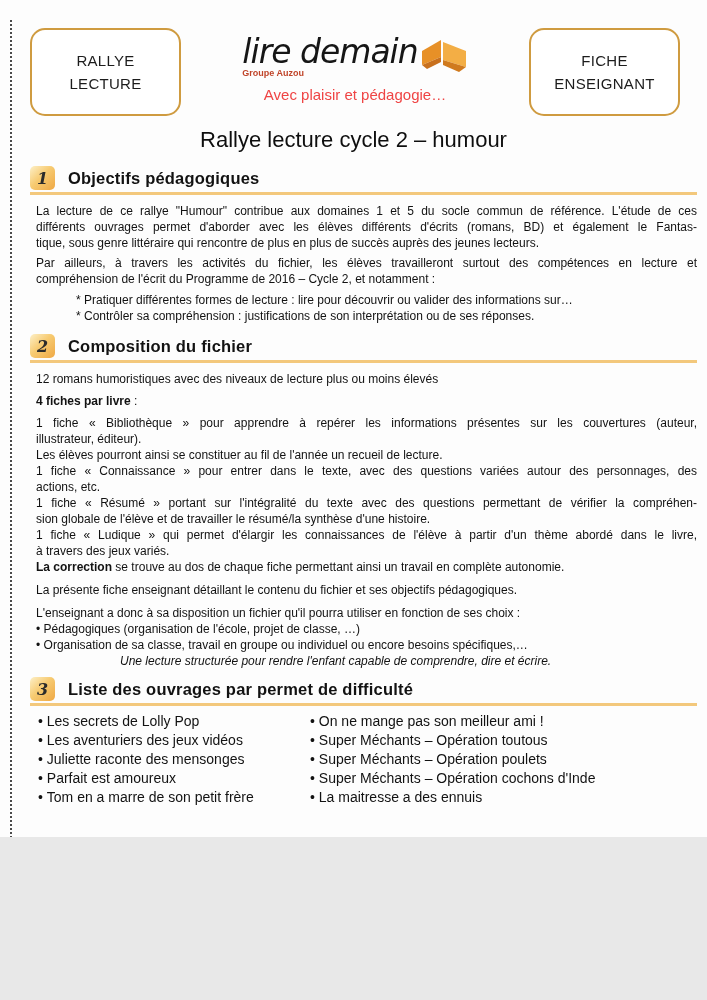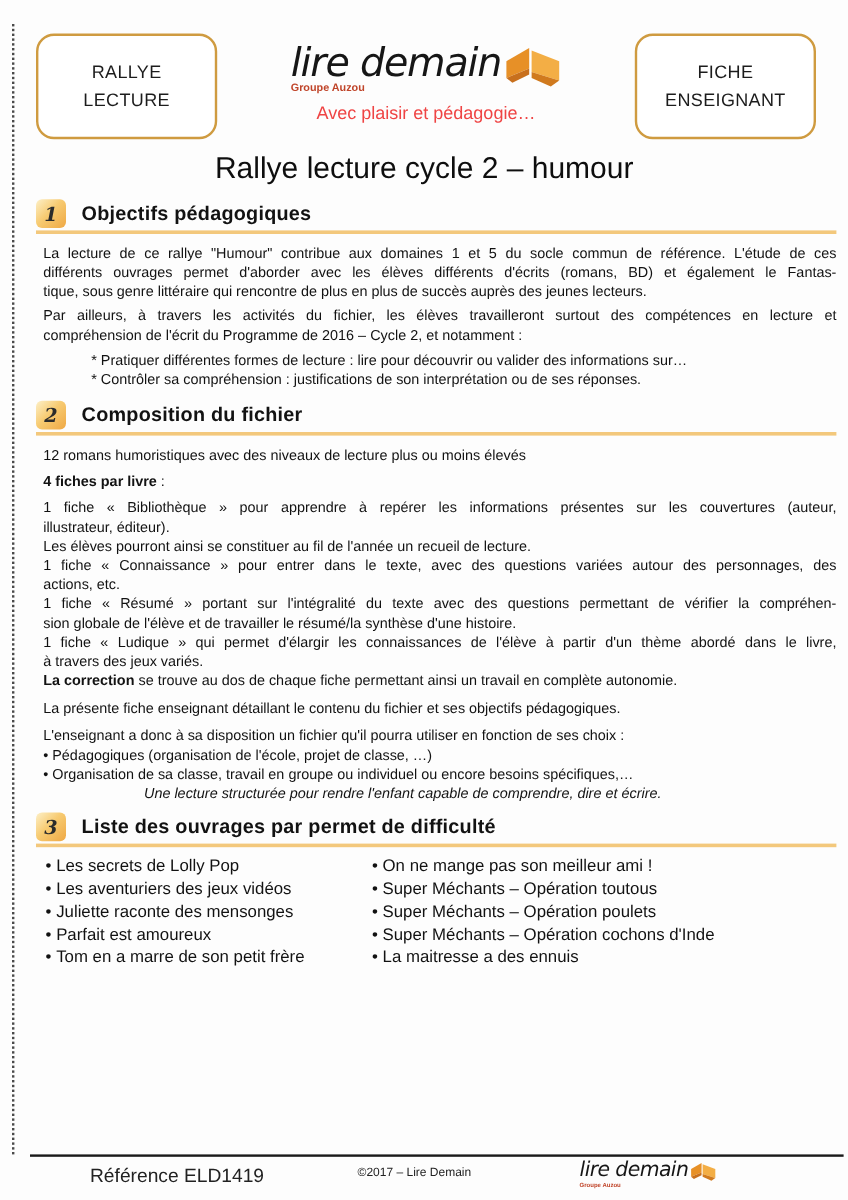--- a/index.html
+++ b/index.html
@@ -1,17 +1,17 @@
 <!DOCTYPE html>
 <html><head>
 <meta charset="utf-8">
 <style>
   html,body { margin:0; padding:0; background:#e8e8e8; }
   .page {
-    position:relative; width:707px; height:1000px; margin:0 auto;
+    position:relative; width:707px; height:837px; margin:0 auto;
     background:#fdfdfd; overflow:hidden;
     font-family:"Liberation Sans", sans-serif; color:#121212;
   }
   .cut-line { position:absolute; left:10px; top:20px; height:942px; width:0;
     border-left:2px dotted #4a4a4a; }
 
   
   .header { display:flex; justify-content:space-between; align-items:flex-start;
     padding:28px 27px 0 30px; }
   .hbox { width:147px; height:84px; border:2px solid #cf9b40; border-radius:15px;
@@ -20,21 +20,21 @@
     letter-spacing:.3px; }
   .logo-wrap { display:flex; flex-direction:column; align-items:center; margin-top:6px; }
   .logo-row { display:flex; align-items:flex-start; }
   .logo-col { display:flex; flex-direction:column; }
   .logo-text { font-family:"DejaVu Sans", sans-serif; font-style:italic;
     font-size:33px; line-height:36px; letter-spacing:-1px; color:#161616; }
   .logo-group { font-size:9px; font-weight:bold; color:#c0452a; margin-top:-2px; }
   .book-ic { margin:4px 0 0 2px; }
   .tagline { font-size:15px; color:#ef4444; margin-top:8px; }
 
-  .title { font-size:25px; line-height:32px; font-weight:normal; text-align:center;
+  .title { font-size:22px; line-height:32px; font-weight:normal; text-align:center;
     margin:8px 0 0 0; color:#0e0e0e; }
 
   
   .sec-head { display:flex; align-items:center; margin:10px 10px 0 30px;
     padding-bottom:2px; border-bottom:3px solid #f3c87c; }
   .sec-head.tight { margin-top:8px; }
   .sec-num { width:25px; height:24px; border-radius:5px; flex:0 0 25px;
     background:linear-gradient(135deg,#fdf0c8 0%,#f7cb72 45%,#efa844 100%);
     display:flex; align-items:center; justify-content:center;
     font-family:"DejaVu Serif", serif; font-style:italic; font-weight:bold;

